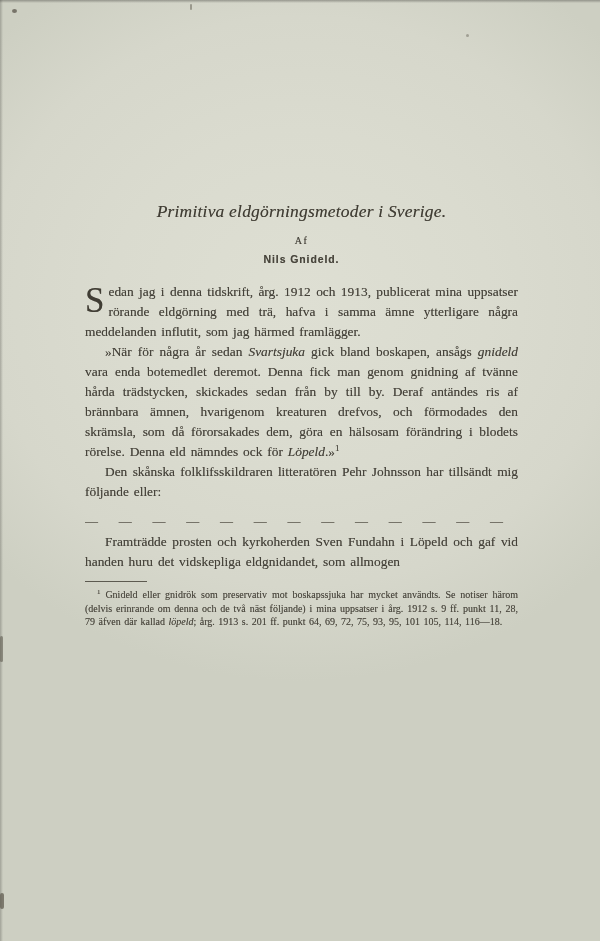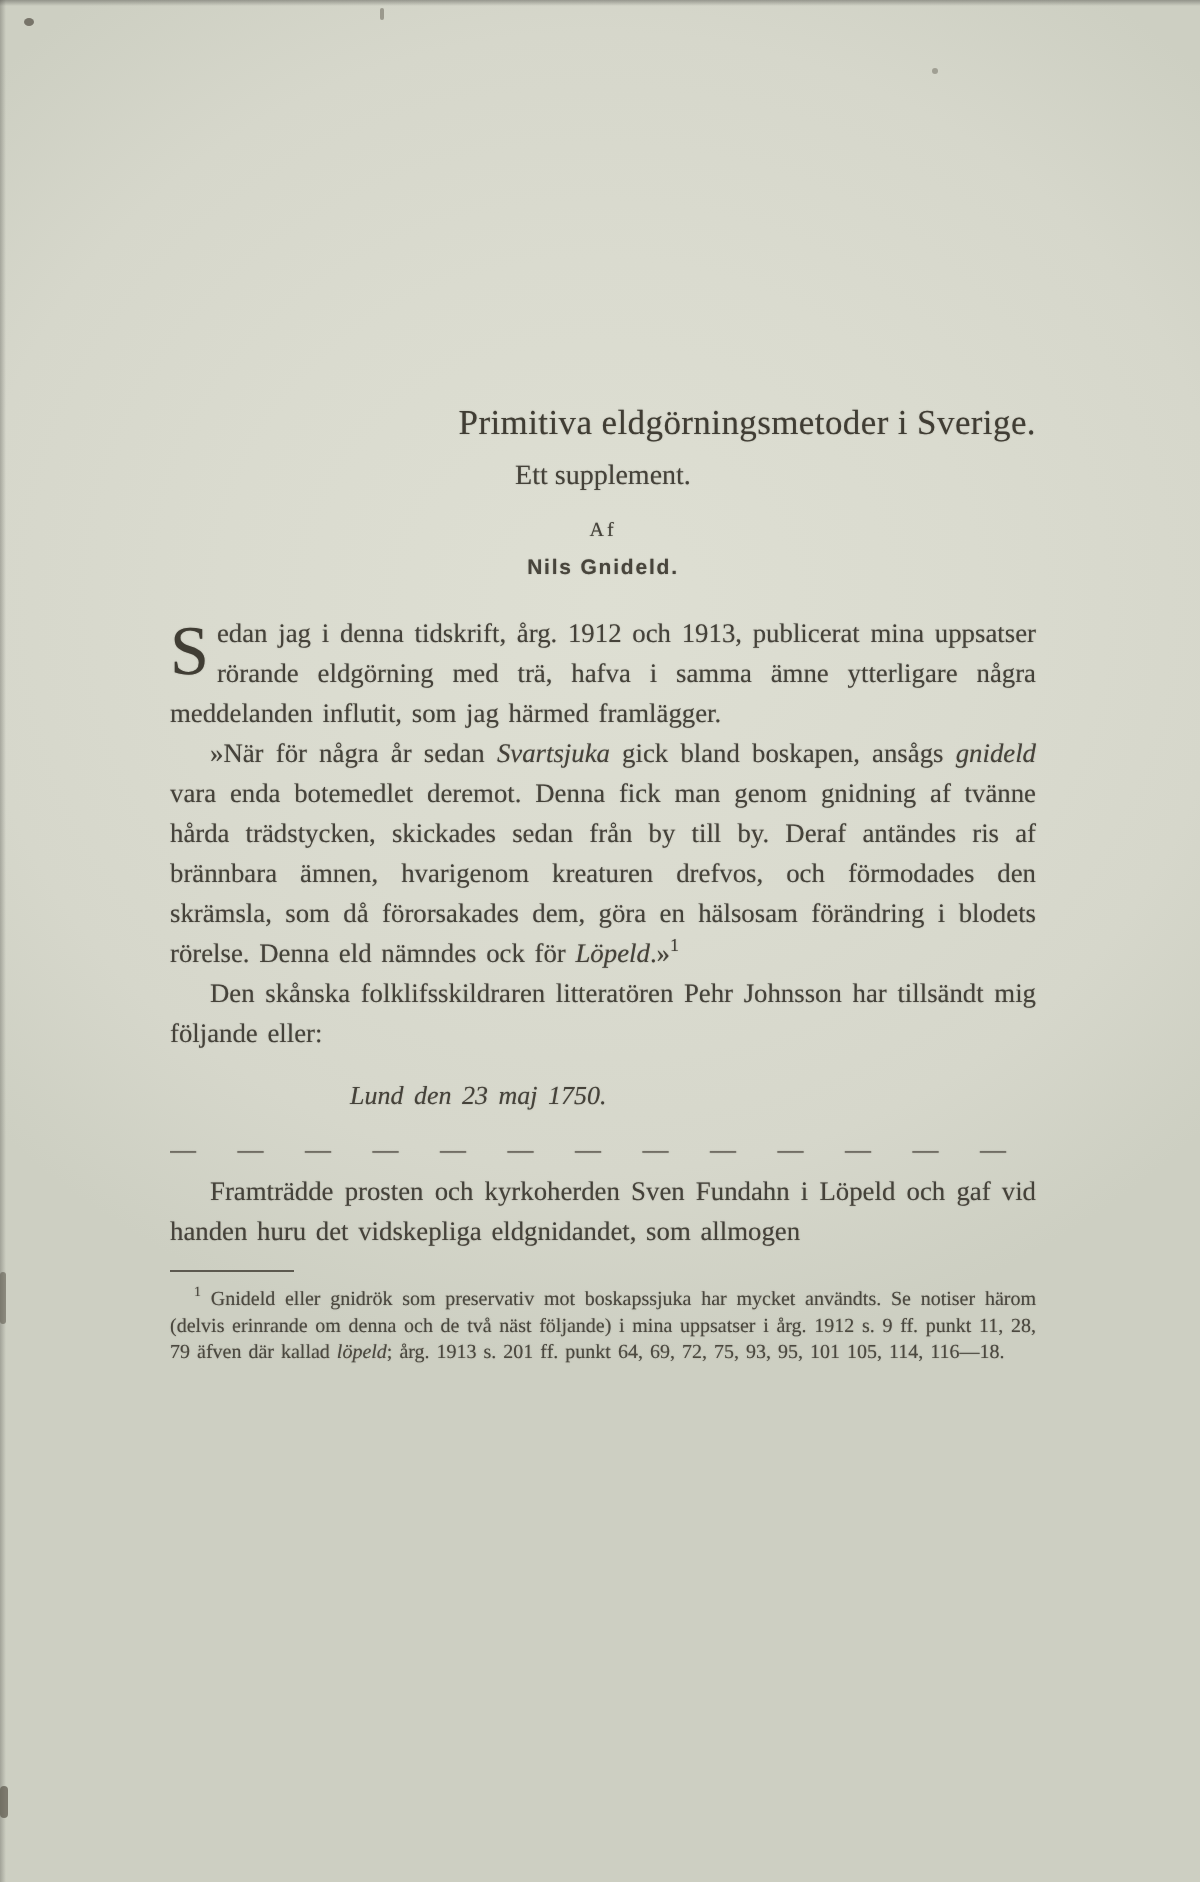--- a/index.html
+++ b/index.html
@@ -27,21 +27,21 @@
   .speck.s3 { left:466px; top:34px; width:3px; height:3px; opacity:.45; }
   .speck.s4 { left:0;  top:636px; width:3px; height:26px; opacity:.6; border-radius:2px; }
   .speck.s5 { left:0;  top:893px; width:4px; height:16px; opacity:.75; border-radius:2px; }
 
   .page-content {
     position:absolute; left:85px; top:0; width:433px;
     text-shadow:0 0 0.6px rgba(73,69,60,0.55);
   }
   .title {
     margin:201px 0 0; font-size:17.5px; font-weight:normal;
-    text-align:right; letter-spacing:0.2px; color:#403d34;
+    text-align:center; letter-spacing:0.2px; color:#403d34;font-style:italic;
   }
   .subtitle { margin:9px 0 0; font-size:14px; font-weight:normal; text-align:center; }
   .byline-prefix { margin-top:13px; font-size:10px; text-align:center; letter-spacing:1.5px; }
   .author {
     margin-top:7px; font-size:10.5px; font-weight:bold; text-align:center;
     letter-spacing:0.9px; font-family:"Liberation Sans","DejaVu Sans",sans-serif; color:#48453c;
   }
   .para { margin:0; font-size:13.4px; line-height:20px; text-align:justify; word-spacing:1.5px; }
   .para.first { margin-top:17px; }
   .indent { text-indent:20px; }
@@ -69,33 +69,31 @@
   <div class="edge-top"></div>
   <div class="edge-left"></div>
   <div class="speck s1"></div>
   <div class="speck s2"></div>
   <div class="speck s3"></div>
   <div class="speck s4"></div>
   <div class="speck s5"></div>
 
   <main class="page-content">
     <h1 class="title">Primitiva eldgörningsmetoder i Sverige.</h1>
-    <h2 class="subtitle">Ett supplement.</h2>
     <div class="byline-prefix">Af</div>
     <div class="author">Nils Gnideld.</div>
 
     <p class="para first"><span class="dropcap">S</span><span>edan jag i denna tidskrift, årg. 1912 och 1913, publicerat mina uppsatser rörande eldgörning med trä, hafva i samma ämne ytterligare några meddelanden influtit, som jag härmed framlägger.</span></p>
 
 
     <p class="para indent"><span>»När för några år sedan </span><i>Svartsjuka</i><span> gick bland boskapen, ansågs </span><i>gnideld</i><span> vara enda botemedlet deremot. Denna fick man genom gnidning af tvänne hårda trädstycken, skickades sedan från by till by. Deraf antändes ris af brännbara ämnen, hvarigenom kreaturen drefvos, och förmodades den skrämsla, som då förorsakades dem, göra en hälsosam förändring i blodets rörelse. Denna eld nämndes ock för </span><i>Löpeld</i><span>.»</span><sup class="fnref">1</sup></p>
 
     <p class="para indent">Den skånska folklifsskildraren litteratören Pehr Johnsson har tillsändt mig följande eller:</p>
 
     <div class="blockquote">
-      <div class="bq-line2">Lund den 23 maj 1750.</div>
     </div>
 
     <div class="dashes">— — — — — — — — — — — — — — —</div>
 
     <p class="para indent last-body">Framträdde prosten och kyrkoherden Sven Fundahn i Löpeld och gaf vid handen huru det vidskepliga eldgnidandet, som allmogen</p>
 
     <div class="fn-rule"></div>
 
     <p class="footnote"><sup>1</sup><span> Gnideld eller gnidrök som preservativ mot boskapssjuka har mycket användts. Se notiser härom (delvis erinrande om denna och de två näst följande) i mina uppsatser i årg. 1912 s. 9 ff. punkt 11, 28, 79 äfven där kallad </span><i>löpeld</i><span>; årg. 1913 s. 201 ff. punkt 64, 69, 72, 75, 93, 95, 101 105, 114, 116—18.</span></p>
   </main>

